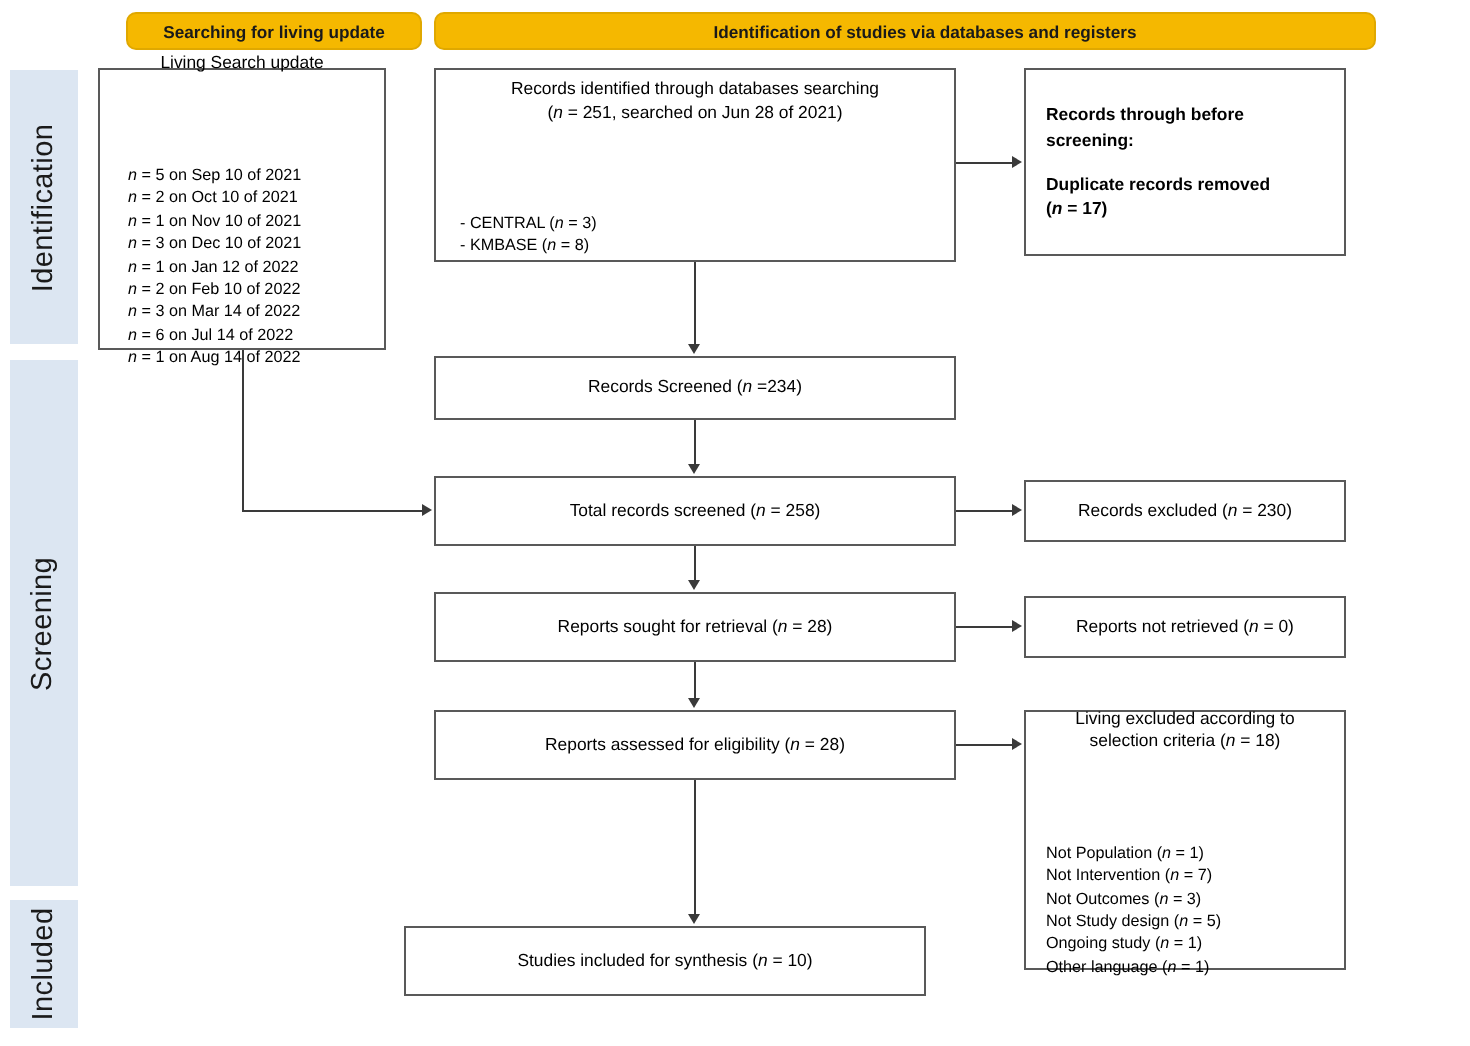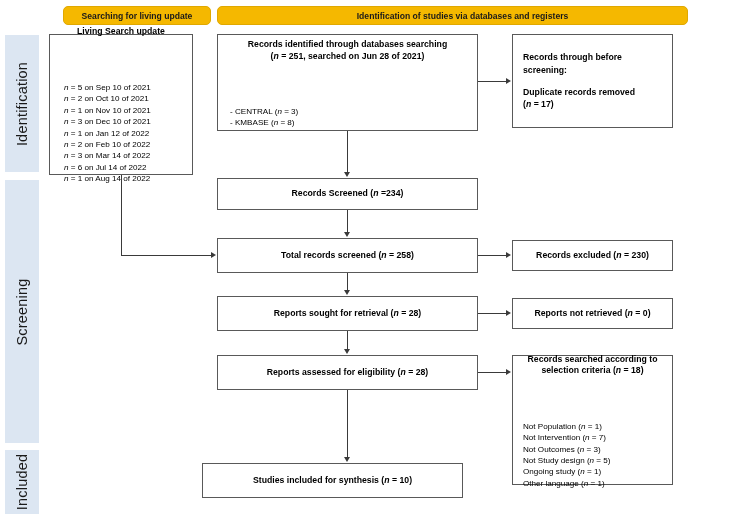--- a/index.html
+++ b/index.html
@@ -48,21 +48,21 @@
     position: absolute;
     background: #ffffff;
     border: 1.4px solid #595959;
     display: flex;
     flex-direction: column;
     justify-content: center;
     color: #000;
   }
   .box.center { align-items: center; text-align: center; }
   .box .title {
-    font-size: 8.7px; font-weight: bold; line-height: 1.32; text-align: center;
+    font-size: 8.7px; font-weight: normal; line-height: 1.32; text-align: center;
   }
   .box .title-left {
     font-size: 8.7px; font-weight: bold; line-height: 1.45; text-align: left;
   }
   .box .sub {
     font-size: 8.1px; line-height: 1.42; text-align: left; font-weight: normal;
   }
   .box .pad { padding: 0 8px; width: 100%; }
   .box .padl { padding: 0 0 0 10px; width: 100%; }
   .ital { font-style: italic; }
@@ -166,21 +166,21 @@
   <div class="box center" style="left:512px; top:298px; width:161px; height:31px;">
     <div class="title pad">Reports not retrieved (<span class="ital">n</span> = 0)</div>
   </div>
 
   <div class="box center" style="left:217px; top:355px; width:261px; height:35px;">
     <div class="title pad">Reports assessed for eligibility (<span class="ital">n</span> = 28)</div>
   </div>
 
   <div class="box" style="left:512px; top:355px; width:161px; height:130px;">
     <div class="pad" style="padding-top:3px;">
-      <div class="title">Records searched according to</div>
+      <div class="title">Living excluded according to</div>
       <div class="title" style="margin-bottom:3px;">selection criteria (<span class="ital">n</span> = 18)</div>
       <ul class="plain sub" style="padding-left:2px;">
           <li>Not Population (<span class="ital">n</span> = 1)</li>
           <li>Not Intervention (<span class="ital">n</span> = 7)</li>
           <li>Not Outcomes (<span class="ital">n</span> = 3)</li>
           <li>Not Study design (<span class="ital">n</span> = 5)</li>
           <li>Ongoing study (<span class="ital">n</span> = 1)</li>
           <li>Other language (<span class="ital">n</span> = 1)</li>
         </ul>
     </div>

